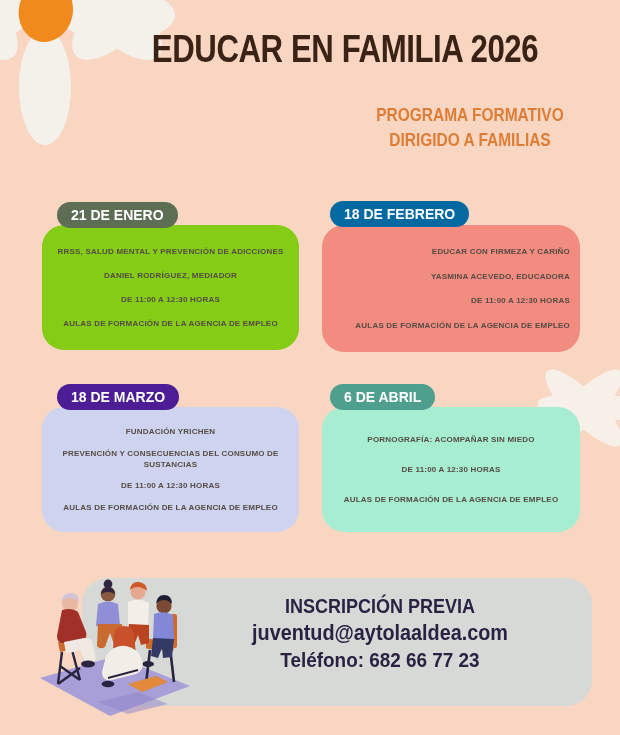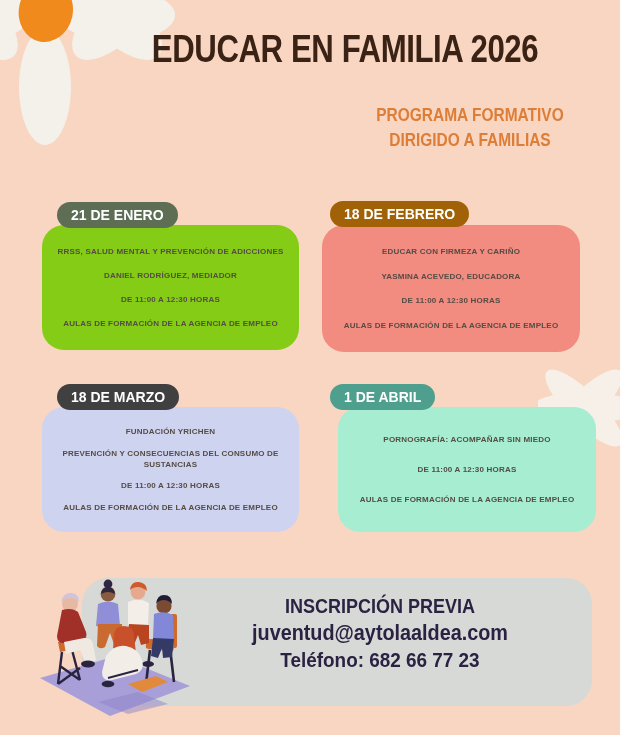--- a/index.html
+++ b/index.html
@@ -82,42 +82,42 @@
   <div class="badge" style="left: 57px; top: 202px; background-color: rgb(93, 110, 85);">21 DE ENERO</div>
   <div class="card" style="left: 42px; top: 225px; width: 257px; height: 125px; background-color: #84cc16;">
     <div class="card-lines" style="color: rgb(86, 76, 67);">
       <div>RRSS, SALUD MENTAL Y PREVENCIÓN DE ADICCIONES</div>
       <div>DANIEL RODRÍGUEZ, MEDIADOR</div>
       <div>DE 11:00 A 12:30 HORAS</div>
       <div>AULAS DE FORMACIÓN DE LA AGENCIA DE EMPLEO</div>
     </div>
   </div>
 
-  <div class="badge" style="left: 330px; top: 201px; background-color: #a16207;">18 DE FEBRERO</div>
+  <div class="badge" style="left: 330px; top: 201px; background-color: #0369a1;">18 DE FEBRERO</div>
   <div class="card" style="left: 322px; top: 225px; width: 258px; height: 127px; background-color: rgb(242, 139, 128);">
-    <div class="card-lines" style="color: rgb(86, 76, 67);">
+    <div class="card-lines" style="color: rgb(86, 76, 67); text-align: right;">
       <div>EDUCAR CON FIRMEZA Y CARIÑO</div>
       <div>YASMINA ACEVEDO, EDUCADORA</div>
       <div>DE 11:00 A 12:30 HORAS</div>
       <div>AULAS DE FORMACIÓN DE LA AGENCIA DE EMPLEO</div>
     </div>
   </div>
 
-  <div class="badge" style="left: 57px; top: 384px; background-color: #404040;">18 DE MARZO</div>
+  <div class="badge" style="left: 57px; top: 384px; background-color: #4c1d95;">18 DE MARZO</div>
   <div class="card" style="left: 42px; top: 407px; width: 257px; height: 125px; background-color: rgb(206, 211, 240);">
     <div class="card-lines" style="color: rgb(86, 76, 67);">
       <div>FUNDACIÓN YRICHEN</div>
       <div>PREVENCIÓN Y CONSECUENCIAS DEL CONSUMO DE SUSTANCIAS</div>
       <div>DE 11:00 A 12:30 HORAS</div>
       <div>AULAS DE FORMACIÓN DE LA AGENCIA DE EMPLEO</div>
     </div>
   </div>
 
-  <div class="badge" style="left: 330px; top: 384px; background-color: rgb(79, 159, 142);">1 DE ABRIL</div>
-  <div class="card" style="left: 322px; top: 407px; width: 258px; height: 125px; background-color: rgb(166, 237, 210); margin-left: 16px;">
+  <div class="badge" style="left: 330px; top: 384px; background-color: rgb(79, 159, 142);">6 DE ABRIL</div>
+  <div class="card" style="left: 322px; top: 407px; width: 258px; height: 125px; background-color: rgb(166, 237, 210);">
     <div class="card-lines" style="color: rgb(86, 76, 67);">
       <div>PORNOGRAFÍA: ACOMPAÑAR SIN MIEDO</div>
       <div>DE 11:00 A 12:30 HORAS</div>
       <div>AULAS DE FORMACIÓN DE LA AGENCIA DE EMPLEO</div>
     </div>
   </div>
 
   <div class="footer-card" style="background-color: rgb(214, 217, 213);"></div>
   <div class="footer-text" style="color: rgb(43, 34, 67);">
     <div class="l1">INSCRIPCIÓN PREVIA</div>

